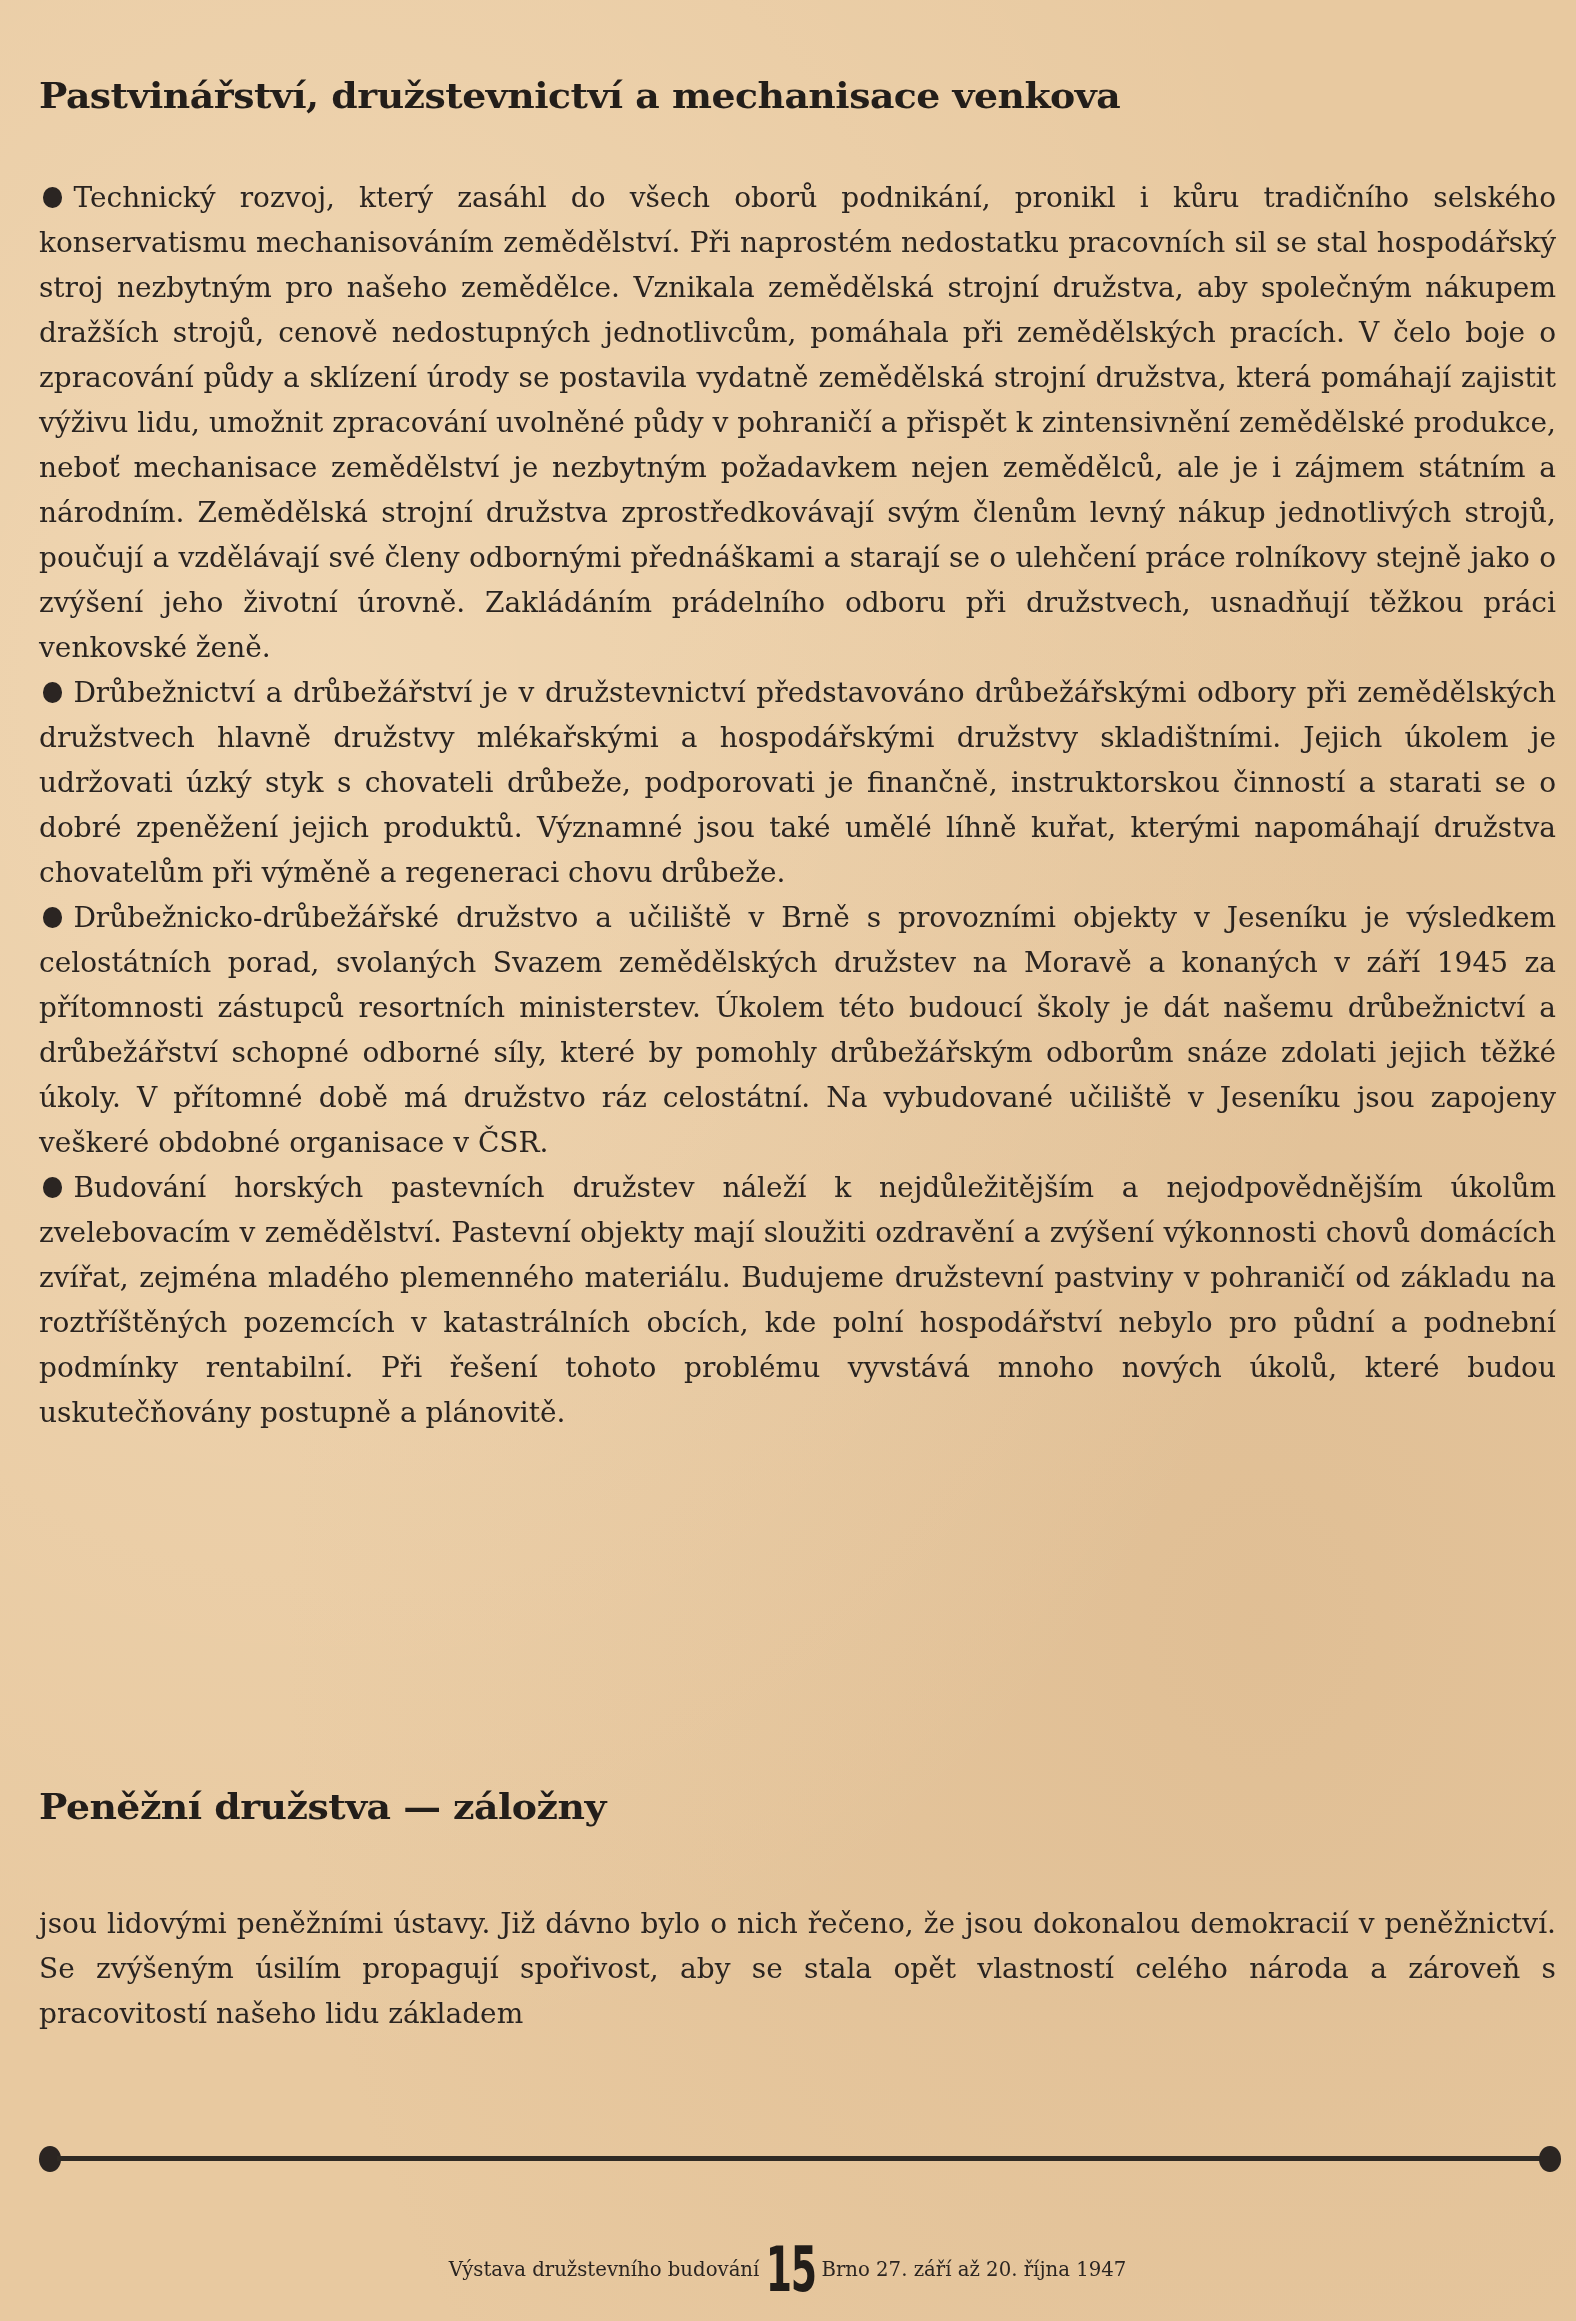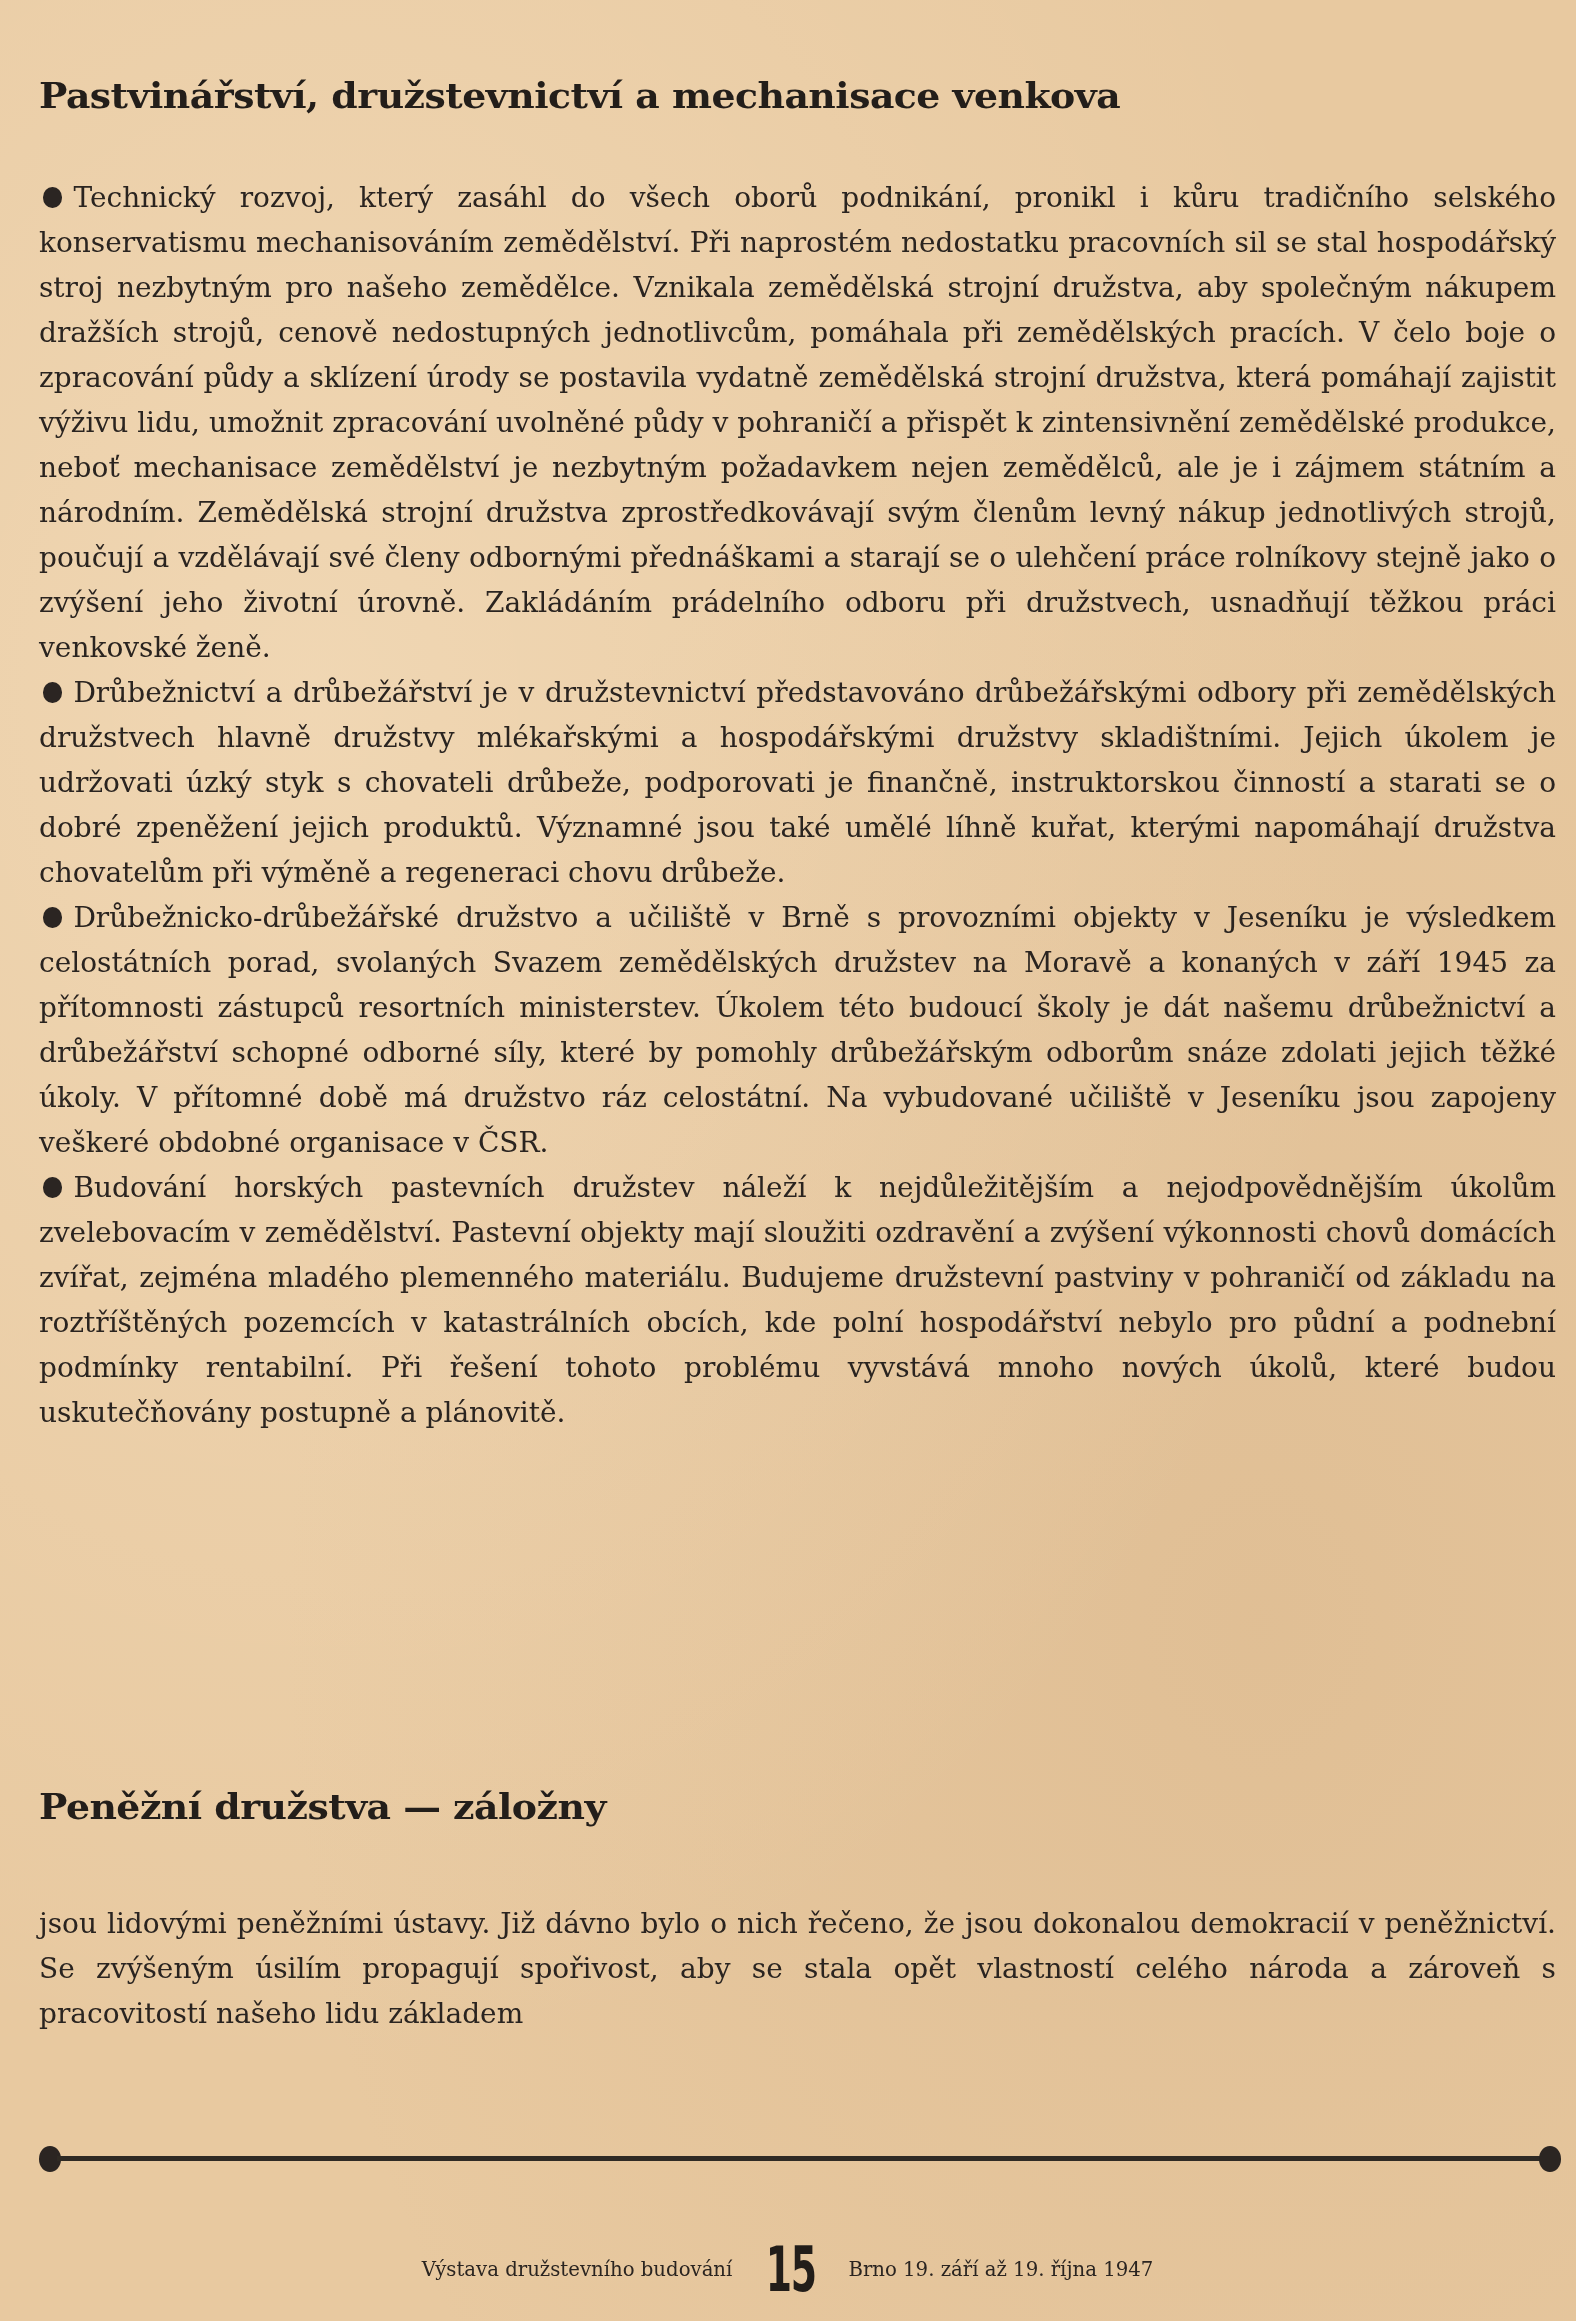--- a/index.html
+++ b/index.html
@@ -88,21 +88,21 @@
     .rule-dot.left { left: 0; }
     .rule-dot.right { right: 0; }
     .footer {
       position: absolute;
       top: 2238px;
       left: 0;
       width: 1575px;
       display: flex;
       justify-content: center;
       align-items: center;
-      gap: 28px;
+      gap: 1px;
       font-size: 19.7px;
       color: #2a2420;
     }
     .footer .page-num {
       font-family: "DejaVu Sans", sans-serif;
       font-weight: bold;
       font-size: 63px;
       line-height: 63px;
       transform: scaleX(0.6);
       letter-spacing: -2px;
@@ -133,15 +133,15 @@
 
 <div class="rule-wrap">
   <div class="rule-dot left"></div>
   <div class="rule-line"></div>
   <div class="rule-dot right"></div>
 </div>
 
 <div class="footer">
   <span>Výstava družstevního budování</span>
   <span class="page-num">15</span>
-  <span>Brno 19. září až 19. října 1947</span>
+  <span>Brno 27. září až 20. října 1947</span>
 </div>
 
 
 </body></html>

